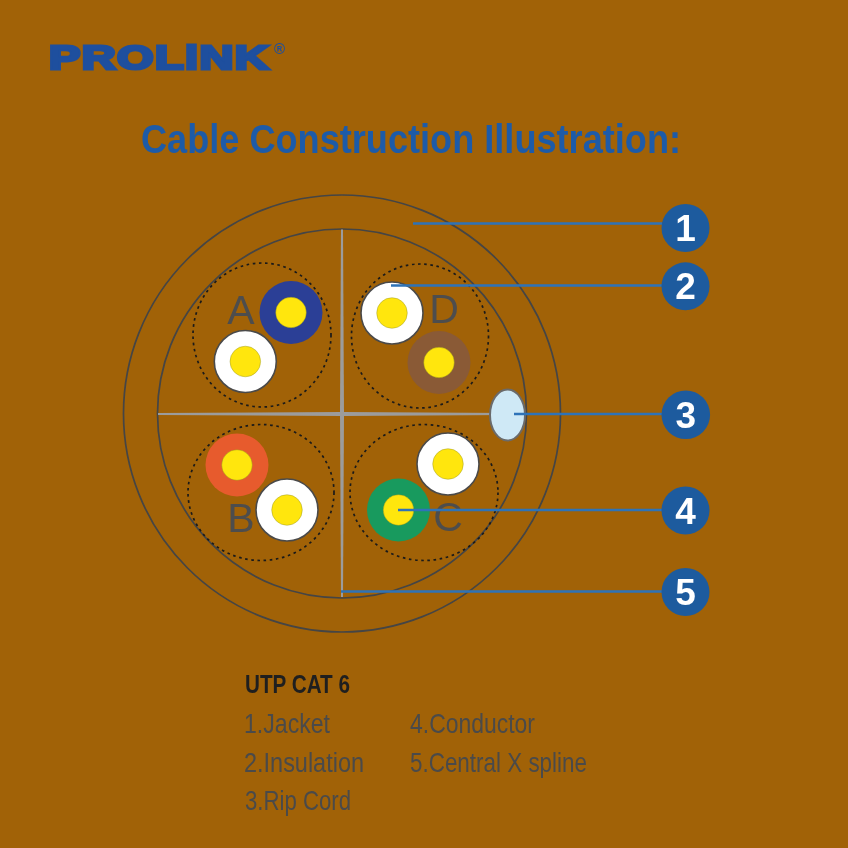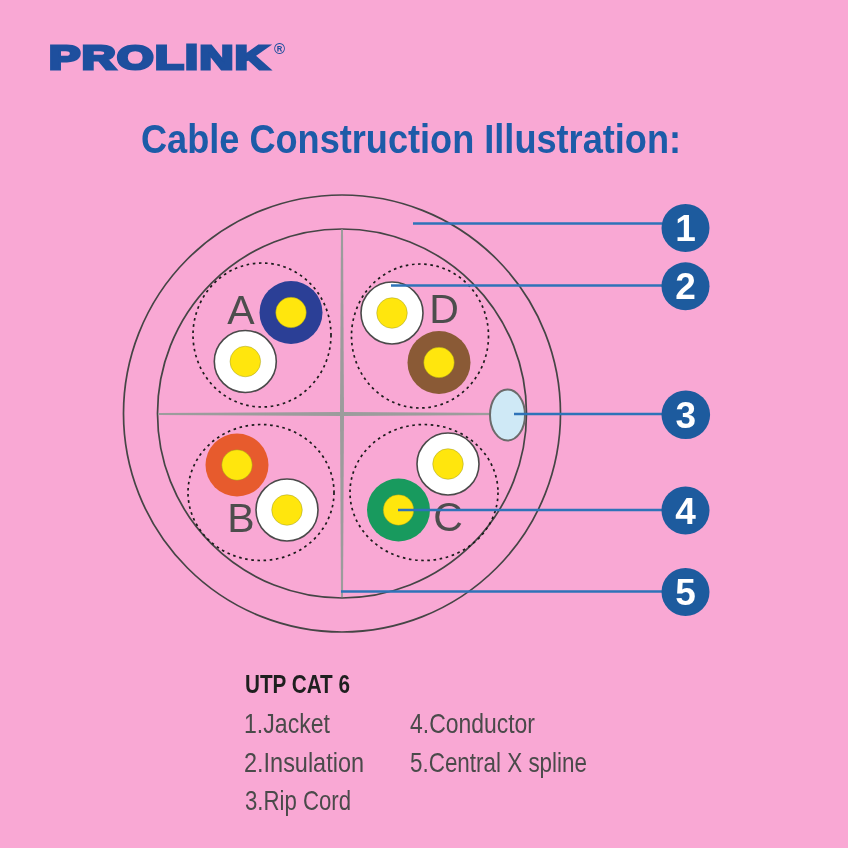--- a/index.html
+++ b/index.html
@@ -1,16 +1,16 @@
 <!DOCTYPE html>
 <html><head>
 <meta charset="utf-8">
 <style>
   html,body{margin:0;padding:0;background:#ffffff;}
-  #page{position:relative;width:848px;height:848px;background:#f9a8d4;overflow:hidden;
+  #page{position:relative;width:848px;height:848px;background:#a16207;overflow:hidden;
         font-family:"Liberation Sans",sans-serif;}
   svg text{font-family:"Liberation Sans",sans-serif;}
 </style>
 </head>
 <body>
 <div id="page">
 <svg width="848" height="848" viewBox="0 0 848 848" xmlns="http://www.w3.org/2000/svg">
 
   <text x="49" y="68.7" font-size="34" font-weight="bold" fill="#1e4f9e" stroke="#1e4f9e" stroke-width="3" paint-order="stroke" letter-spacing="1" textLength="221" lengthAdjust="spacingAndGlyphs">PROLiNK</text>
   <text x="274" y="54" font-size="15" font-weight="bold" fill="#1e4f9e">®</text>

